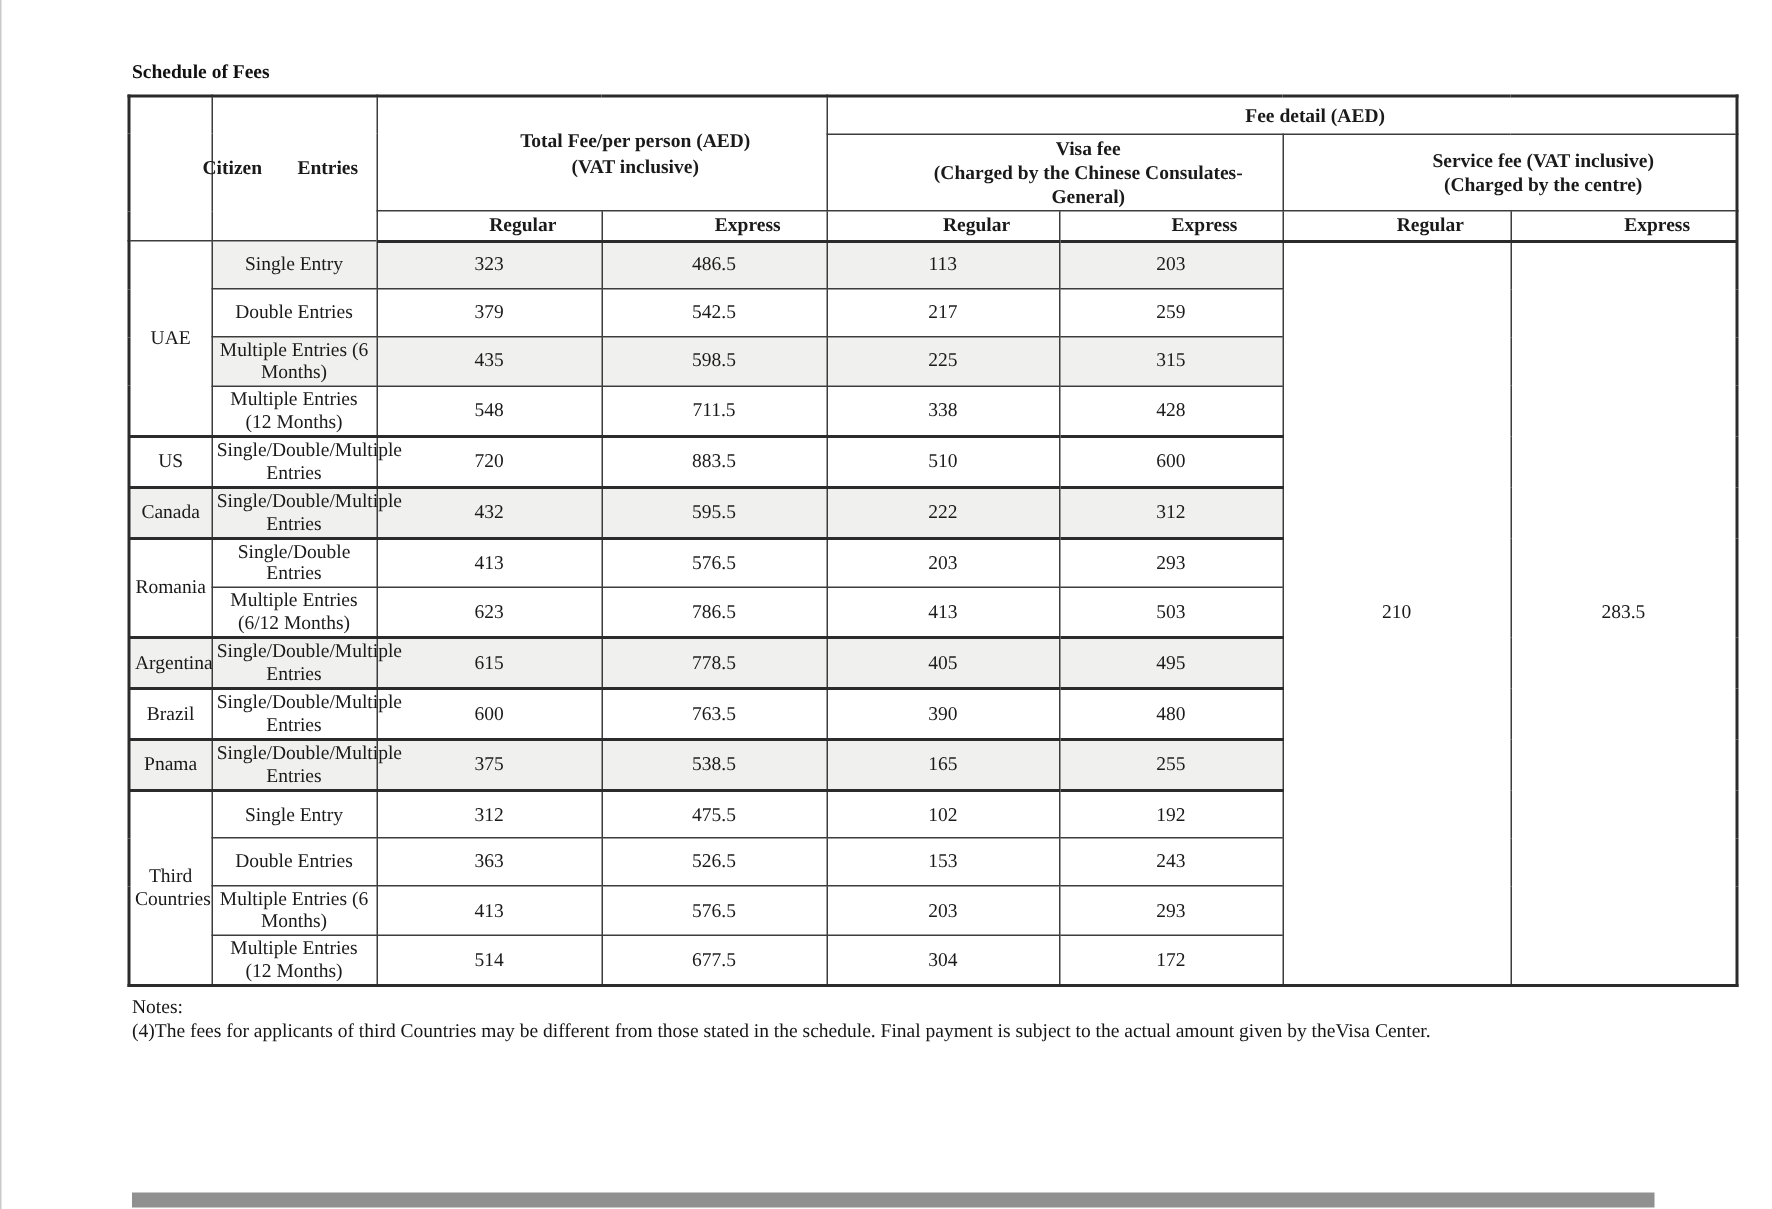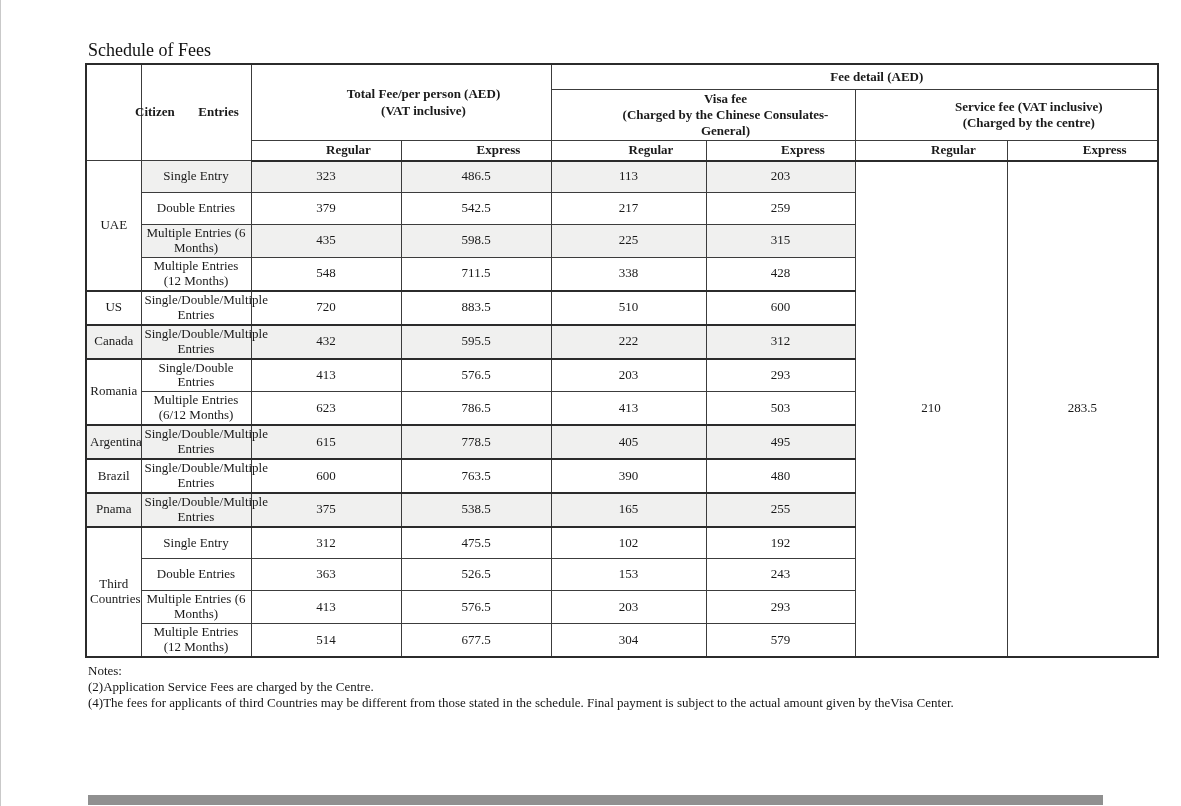--- a/index.html
+++ b/index.html
@@ -7,21 +7,21 @@
     width:1181px;height:806px;position:relative;overflow:hidden;
     background:#ffffff;
     font-family:"Liberation Serif","DejaVu Serif",serif;
     color:#1a1a1a;
   }
   .window-left-edge{
     position:absolute;left:0;top:0;width:1px;height:806px;background:#c9c9c9;
   }
   .page-title{
     position:absolute;left:88px;top:40px;
-    font-size:18px;font-weight:normal;color:#111;
+    font-size:13px;font-weight:bold;color:#111;
   }
   table.fee-table{
     position:absolute;left:85px;top:63px;
     border-collapse:collapse;table-layout:fixed;
     width:1072px;
     border:2px solid #2b2b2b;
   }
   .fee-table col.c-citizen{width:55px;}
   .fee-table col.c-entries{width:110px;}
   .fee-table col.c-treg{width:150px;}
@@ -210,24 +210,23 @@
       <td>413</td>
       <td>576.5</td>
       <td>203</td>
       <td>293</td>
     </tr>
     <tr>
       <td>Multiple Entries (12 Months)</td>
       <td>514</td>
       <td>677.5</td>
       <td>304</td>
-      <td>579</td>
+      <td>172</td>
     </tr>
   </tbody>
 </table>
 
 <div class="notes">
   <div>Notes:</div>
-  <div>(2)Application Service Fees are charged by the Centre.</div>
   <div>(4)The fees for applicants of third Countries may be different from those stated in the schedule. Final payment is subject to the actual amount given by theVisa Center.</div>
 </div>
 
 <div class="scrollbar-thumb"></div>
 
 </body></html>

